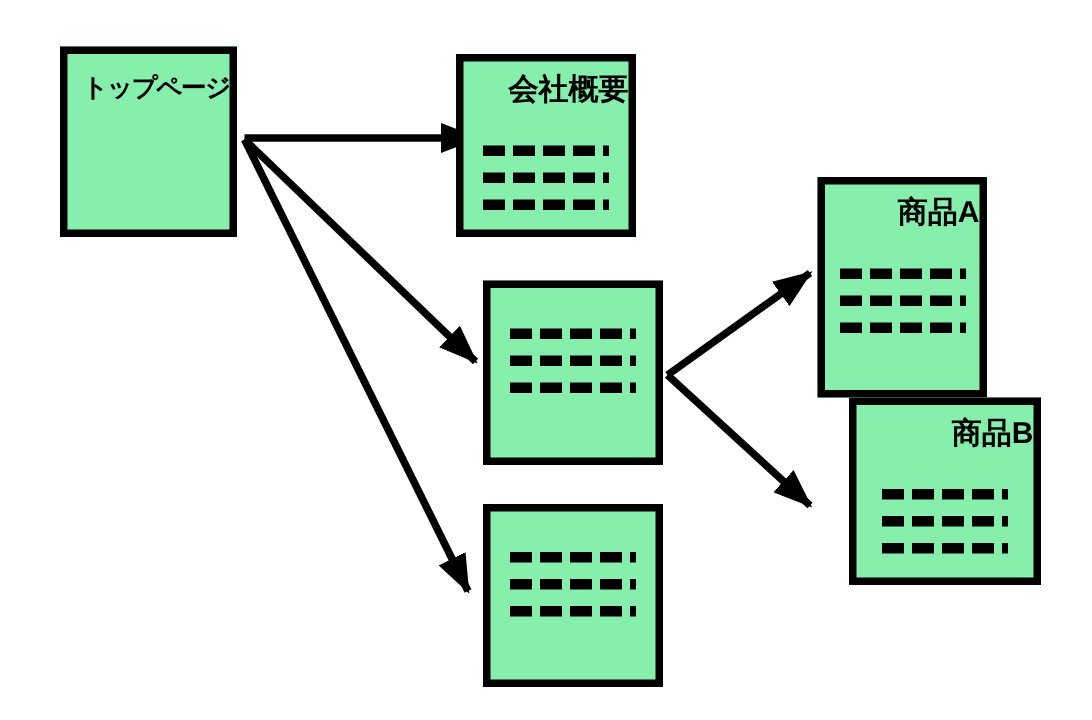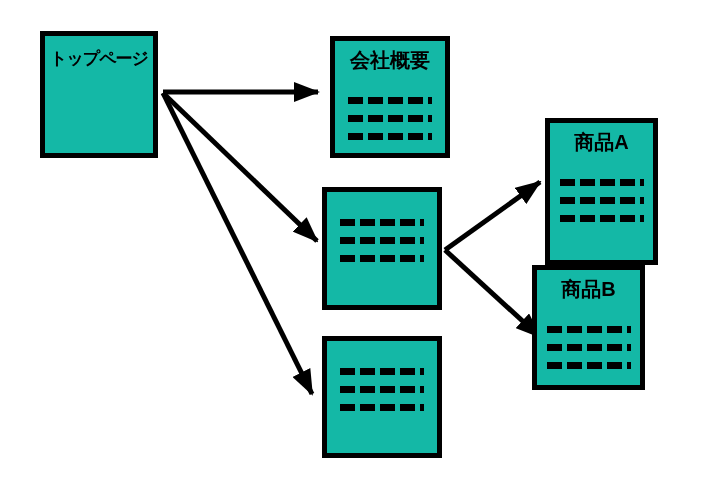--- a/index.html
+++ b/index.html
@@ -20,22 +20,22 @@
     left: 0;
     top: 0;
     width: 728px;
     height: 480px;
     pointer-events: none;
   }
   .node {
     position: absolute;
     box-sizing: border-box;
     border: 5px solid #000000;
-    background: #14b8a6;
-    text-align: center;
+    background: #86efac;
+    text-align: right;
   }
   .node-title {
     display: block;
     margin-top: 9px;
     font-size: 20px;
     line-height: 20px;
     font-weight: bold;
     color: #000000;
     white-space: nowrap;
   }
@@ -52,25 +52,25 @@
     gap: 11px;
     align-items: center;
   }
   .dash-row {
     width: 84px;
     height: 7px;
     background: repeating-linear-gradient(to right, #000000 0 15px, transparent 15px 20px);
   }
   
   #node-top-page        { left: 40px;  top: 31px;  width: 118px; height: 127px; }
-  #node-company-overview{ left: 330px; top: 36px;  width: 120px; height: 122px; }
+  #node-company-overview{ left: 304px; top: 36px;  width: 120px; height: 122px; }
   #node-product-overview{ left: 322px; top: 187px; width: 120px; height: 123px; }
   #node-contact         { left: 322px; top: 336px; width: 120px; height: 122px; }
   #node-product-a       { left: 545px; top: 118px; width: 113px; height: 147px; }
-  #node-product-b       { left: 532px; top: 265px; width: 113px; height: 125px; }
+  #node-product-b       { left: 566px; top: 265px; width: 128px; height: 125px; }
   .arrow-line {
     stroke: #000000;
     stroke-width: 5;
     fill: none;
   }
 </style>
 </head>
 <body>
 
 <div class="canvas">

